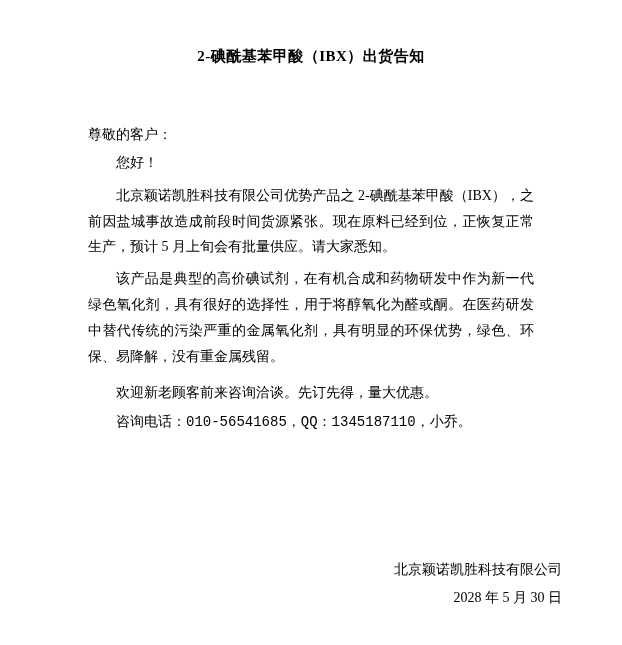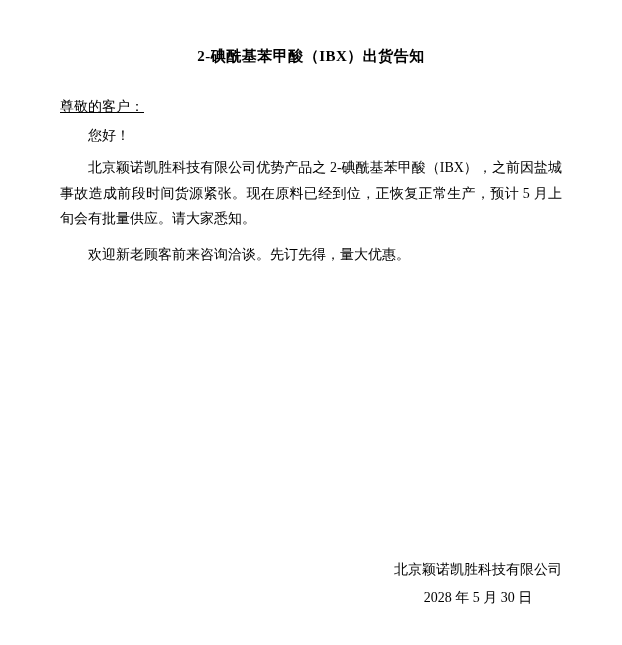--- a/index.html
+++ b/index.html
@@ -12,80 +12,82 @@
     height: 645px;
     font-family: "Liberation Serif", "DejaVu Serif", serif;
     color: #000000;
     -webkit-font-smoothing: antialiased;
   }
   .page {
     position: relative;
     width: 622px;
     height: 630px;
     box-sizing: border-box;
-    padding: 0 60px;
+    padding: 0 88px;
     background: #fff;
   }
   .doc-title {
     text-align: center;
     font-size: 15px;
     font-weight: bold;
     letter-spacing: 0.5px;
     margin: 0;
     padding-top: 46px;
     line-height: 1.4;
   }
   .salutation {
     font-size: 14px;
-    margin-top: 28px;
+    margin-top: 56px;
     line-height: 1.7;
-    text-decoration: underline;
   }
   .para {
     font-size: 14px;
     line-height: 1.85;
     text-align: justify;
     text-justify: inter-ideograph;
     margin: 6px 0 0 0;
     text-indent: 2em;
   }
   .para.tight {
     margin-top: 4px;
+    font-family: Liberation Mono, monospace;
   }
   .para.gap {
     margin-top: 10px;
   }
   .signature {
     position: absolute;
     right: 60px;
     bottom: 18px;
-    text-align: center;
+    text-align: right;
     font-size: 14px;
     line-height: 2.0;
   }
   .sig-line {
     white-space: nowrap;
   }
 </style>
 </head>
 <body>
 
 <div class="page">
 
   <h1 class="doc-title">2-碘酰基苯甲酸（IBX）出货告知</h1>
 
   <div class="salutation">尊敬的客户：</div>
 
   <p class="para tight">您好！</p>
 
   <p class="para">北京颖诺凯胜科技有限公司优势产品之 2-碘酰基苯甲酸（IBX），之前因盐城事故造成前段时间货源紧张。现在原料已经到位，正恢复正常生产，预计 5 月上旬会有批量供应。请大家悉知。</p>
 
+  <p class="para">该产品是典型的高价碘试剂，在有机合成和药物研发中作为新一代绿色氧化剂，具有很好的选择性，用于将醇氧化为醛或酮。在医药研发中替代传统的污染严重的金属氧化剂，具有明显的环保优势，绿色、环保、易降解，没有重金属残留。</p>
 
   <p class="para gap">欢迎新老顾客前来咨询洽谈。先订先得，量大优惠。</p>
 
+  <p class="para tight">咨询电话：010-56541685，QQ：1345187110，小乔。</p>
 
 
   <div class="signature">
     <div class="sig-line">北京颖诺凯胜科技有限公司</div>
     <div class="sig-line">2028 年 5 月 30 日</div>
   </div>
 
 </div>
 
 </body></html>

